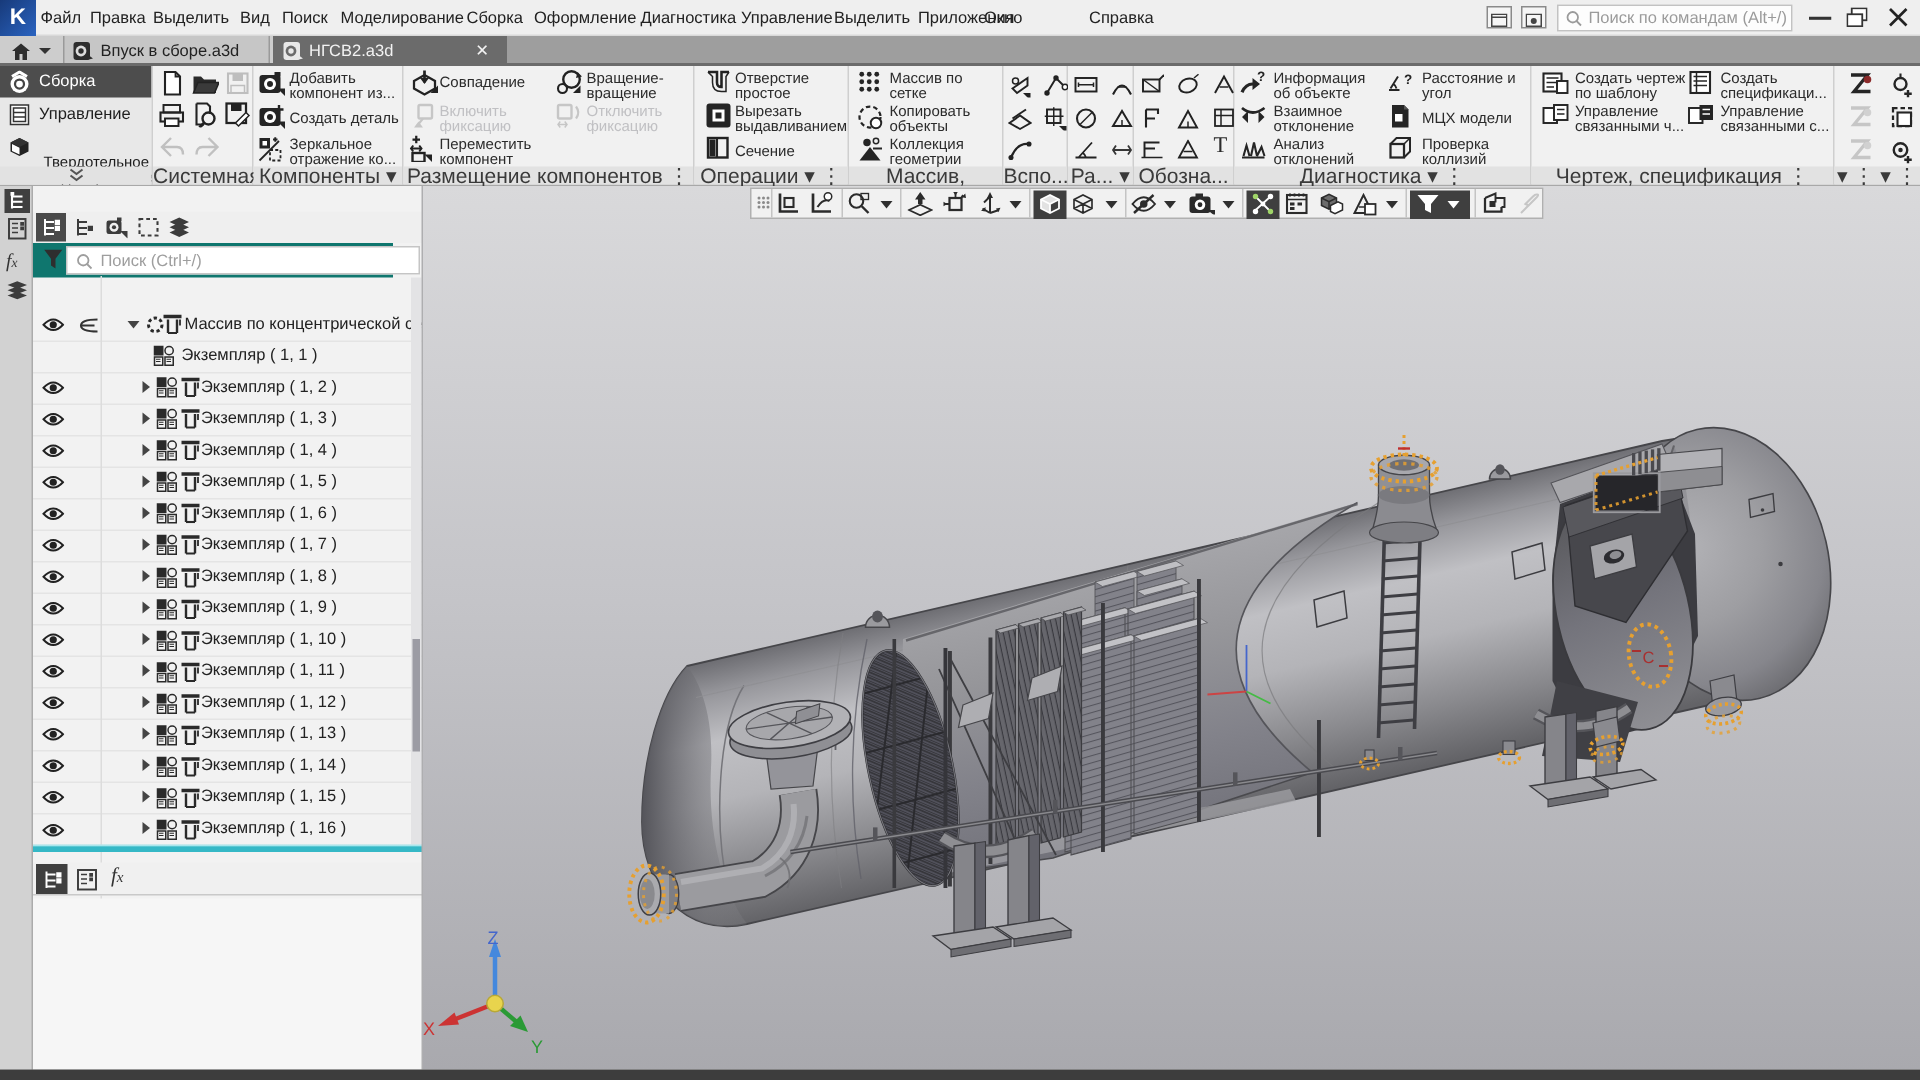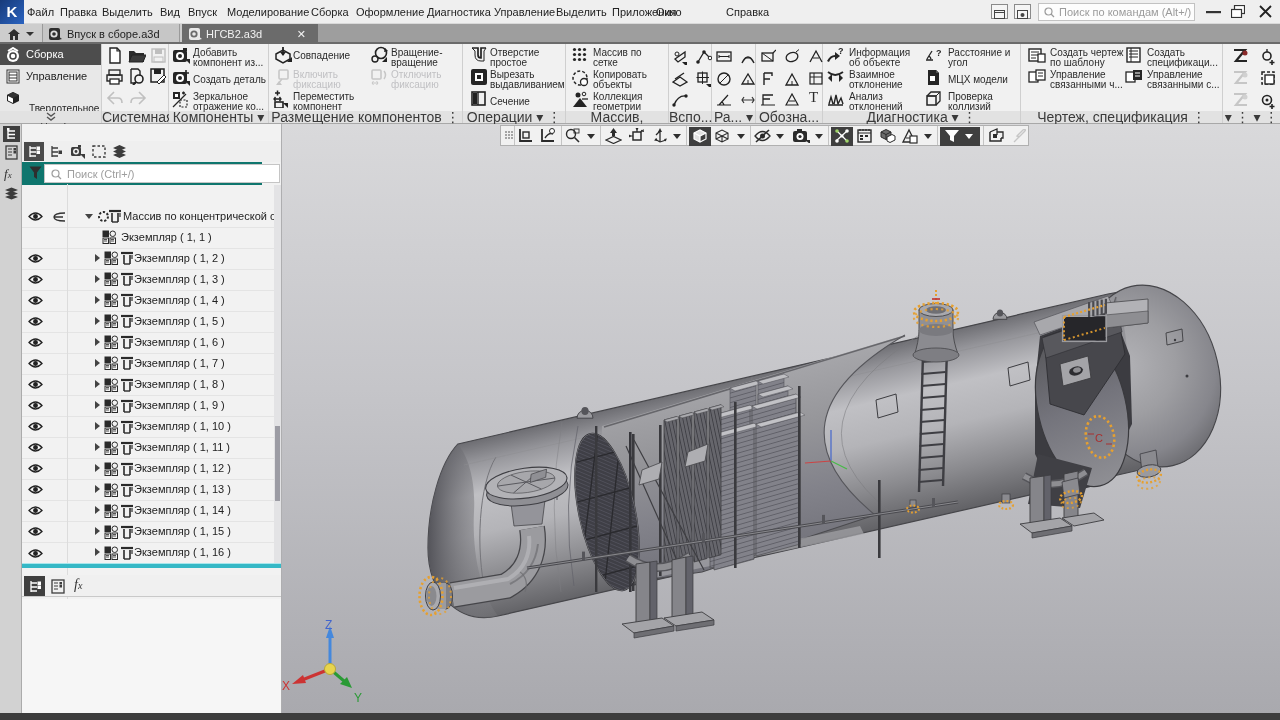--- a/index.html
+++ b/index.html
@@ -8,21 +8,21 @@
 
 #menubar{position:absolute;left:0;top:0;width:1280px;height:24px;background:#efefef;border-bottom:1px solid #d9d9d9;}
 #logo{position:absolute;left:0;top:0;width:24px;height:24px;background:linear-gradient(135deg,#173a7a,#2a63c0);color:#fff;font-weight:bold;font-size:15px;text-align:center;line-height:24px;}
 .mi{position:absolute;top:0;height:24px;line-height:24px;font-size:11px;color:#222;}
 #msearch{position:absolute;left:1038px;top:3px;width:157px;height:18px;background:#fdfdfd;border:1px solid #c2c2c2;color:#9b9b9b;font-size:11px;line-height:16px;padding-left:20px;}
 .winbtn{position:absolute;top:4px;width:17px;height:15px;border:1px solid #8a8a8a;background:#f5f5f5;}
 
 #tabbar{position:absolute;left:0;top:24px;width:1280px;height:20px;background:#9e9e9e;}
 #tabbar .leftzone{position:absolute;left:0;top:0;width:182px;height:20px;background:#cdcdcd;}
 #tab1{position:absolute;left:42px;top:0;width:138px;height:20px;background:#c6c6c6;border-left:1px solid #9a9a9a;border-right:1px solid #9a9a9a;color:#222;font-size:11px;line-height:20px;padding-left:24px;}
-#tab2{position:absolute;left:182px;top:0;width:136px;height:20px;background:#6b6b6b;color:#f2f2f2;font-size:11px;line-height:20px;padding-left:24px;}
+#tab2{position:absolute;left:182px;top:0;width:156px;height:20px;background:#6b6b6b;color:#f2f2f2;font-size:11px;line-height:20px;padding-left:24px;}
 #tabline{position:absolute;left:0;top:42px;width:1280px;height:2px;background:#6b6b6b;}
 
 #ribbon{position:absolute;left:0;top:44px;width:1280px;height:80px;background:#f1f1f1;border-bottom:1px solid #a8a8a8;}
 #ribbon .lbl{position:absolute;top:67px;height:12px;background:#e2e2e2;font-size:14px;color:#3a3a3a;text-align:center;line-height:12px;}
 .gsep{position:absolute;top:0;width:1px;height:79px;background:#cfcfcf;}
 .rtxt{position:absolute;font-size:10px;color:#2b2b2b;line-height:10px;white-space:nowrap;}
 .rtxt.dis{color:#c0c0c3;}
 .ric{position:absolute;}
 
 #sw{position:absolute;left:0;top:0;width:101px;height:79px;background:#e8e8e8;}
@@ -52,21 +52,21 @@
 .caret{position:absolute;top:8px;width:0;height:0;border-left:4px solid transparent;border-right:4px solid transparent;border-top:5px solid #2f2f2f;}
 </style></head>
 <body>
 <div id="app">
   <div id="menubar">
     <div id="logo">K</div>
     <span class="mi" style="left:27px">Файл</span>
     <span class="mi" style="left:60px">Правка</span>
     <span class="mi" style="left:102px">Выделить</span>
     <span class="mi" style="left:160px">Вид</span>
-    <span class="mi" style="left:188px">Впуск</span>
+    <span class="mi" style="left:188px">Поиск</span>
     <span class="mi" style="left:227px">Моделирование</span>
     <span class="mi" style="left:311px">Сборка</span>
     <span class="mi" style="left:356px">Оформление</span>
     <span class="mi" style="left:427px">Диагностика</span>
     <span class="mi" style="left:494px">Управление</span>
     <span class="mi" style="left:556px">Выделить</span>
     <span class="mi" style="left:612px">Приложения</span>
     <span class="mi" style="left:656px">Окно</span>
     <span class="mi" style="left:726px">Справка</span>
     <div class="winbtn" style="left:991px"><svg width="11" height="9" viewBox="0 0 11 9" style="margin:2px 0 0 2px">

